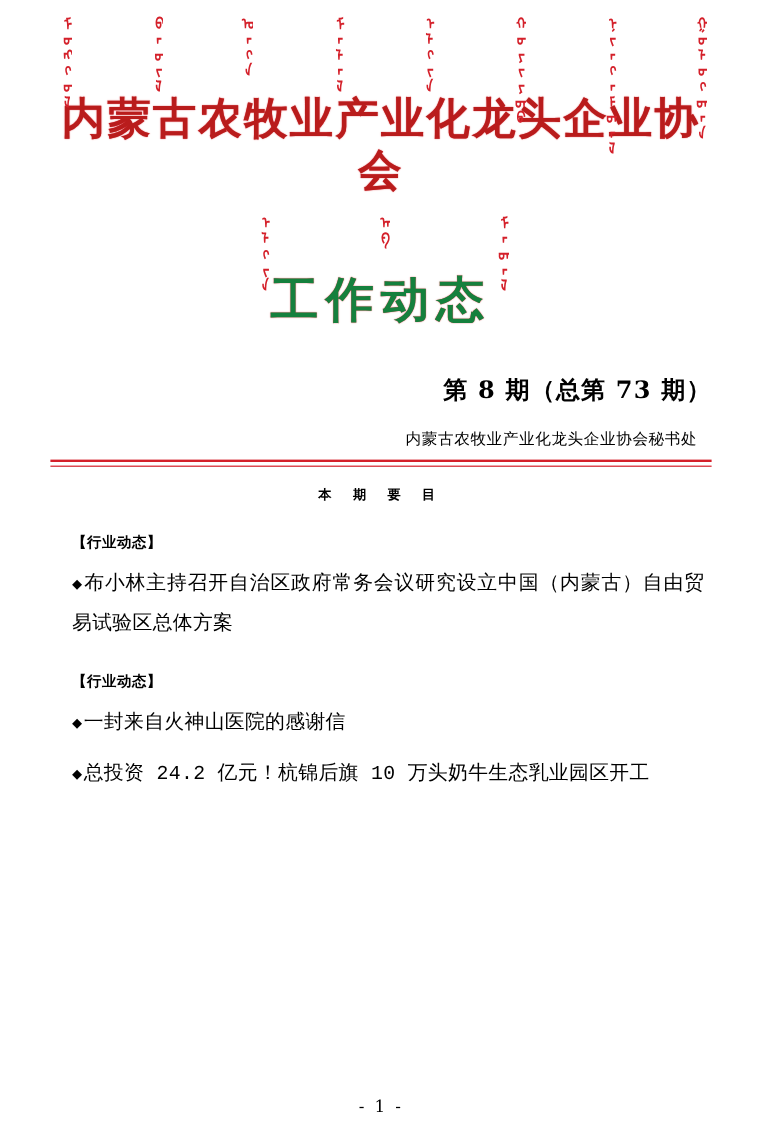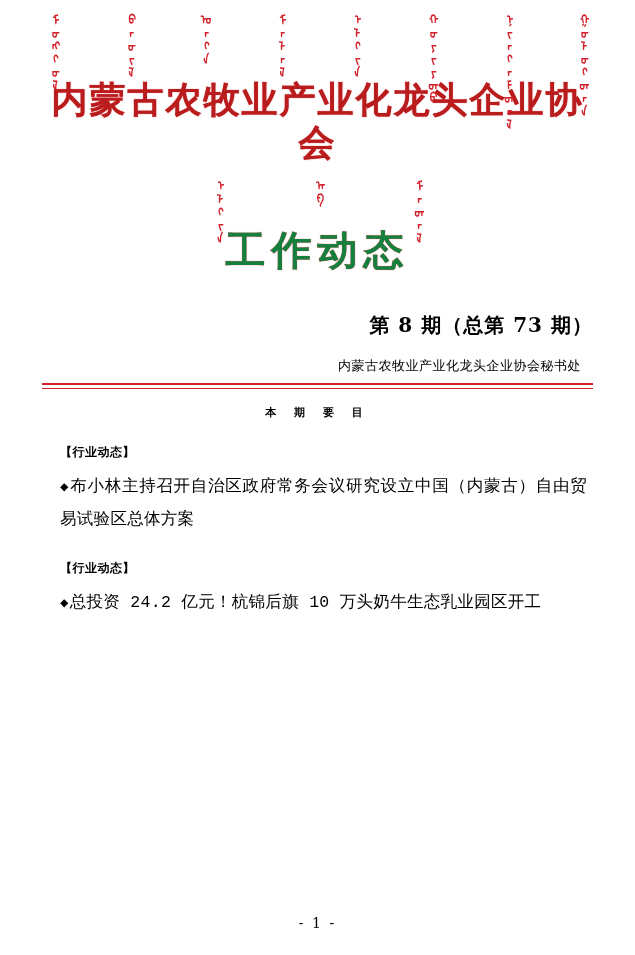--- a/index.html
+++ b/index.html
@@ -184,17 +184,20 @@
 
   <div class="contents-title">本 期 要 目</div>
 
   <div class="section-head">【行业动态】</div>
   <div class="entry">
     <span class="bullet">◆</span><span>布小林主持召开自治区政府常务会议研究设立中国（内蒙古）自由贸易试验区总体方案</span>
   </div>
 
   <div class="section-head">【行业动态】</div>
   <div class="entry">
+    <span class="bullet">◆</span><span>一封来自火神山医院的感谢信</span>
+  </div>
+  <div class="entry">
     <span class="bullet">◆</span><span>总投资 24.2 亿元！杭锦后旗 10 万头奶牛生态乳业园区开工</span>
   </div>
 
   <div class="page-number">- 1 -</div>
 </div>
 
 </body></html>

